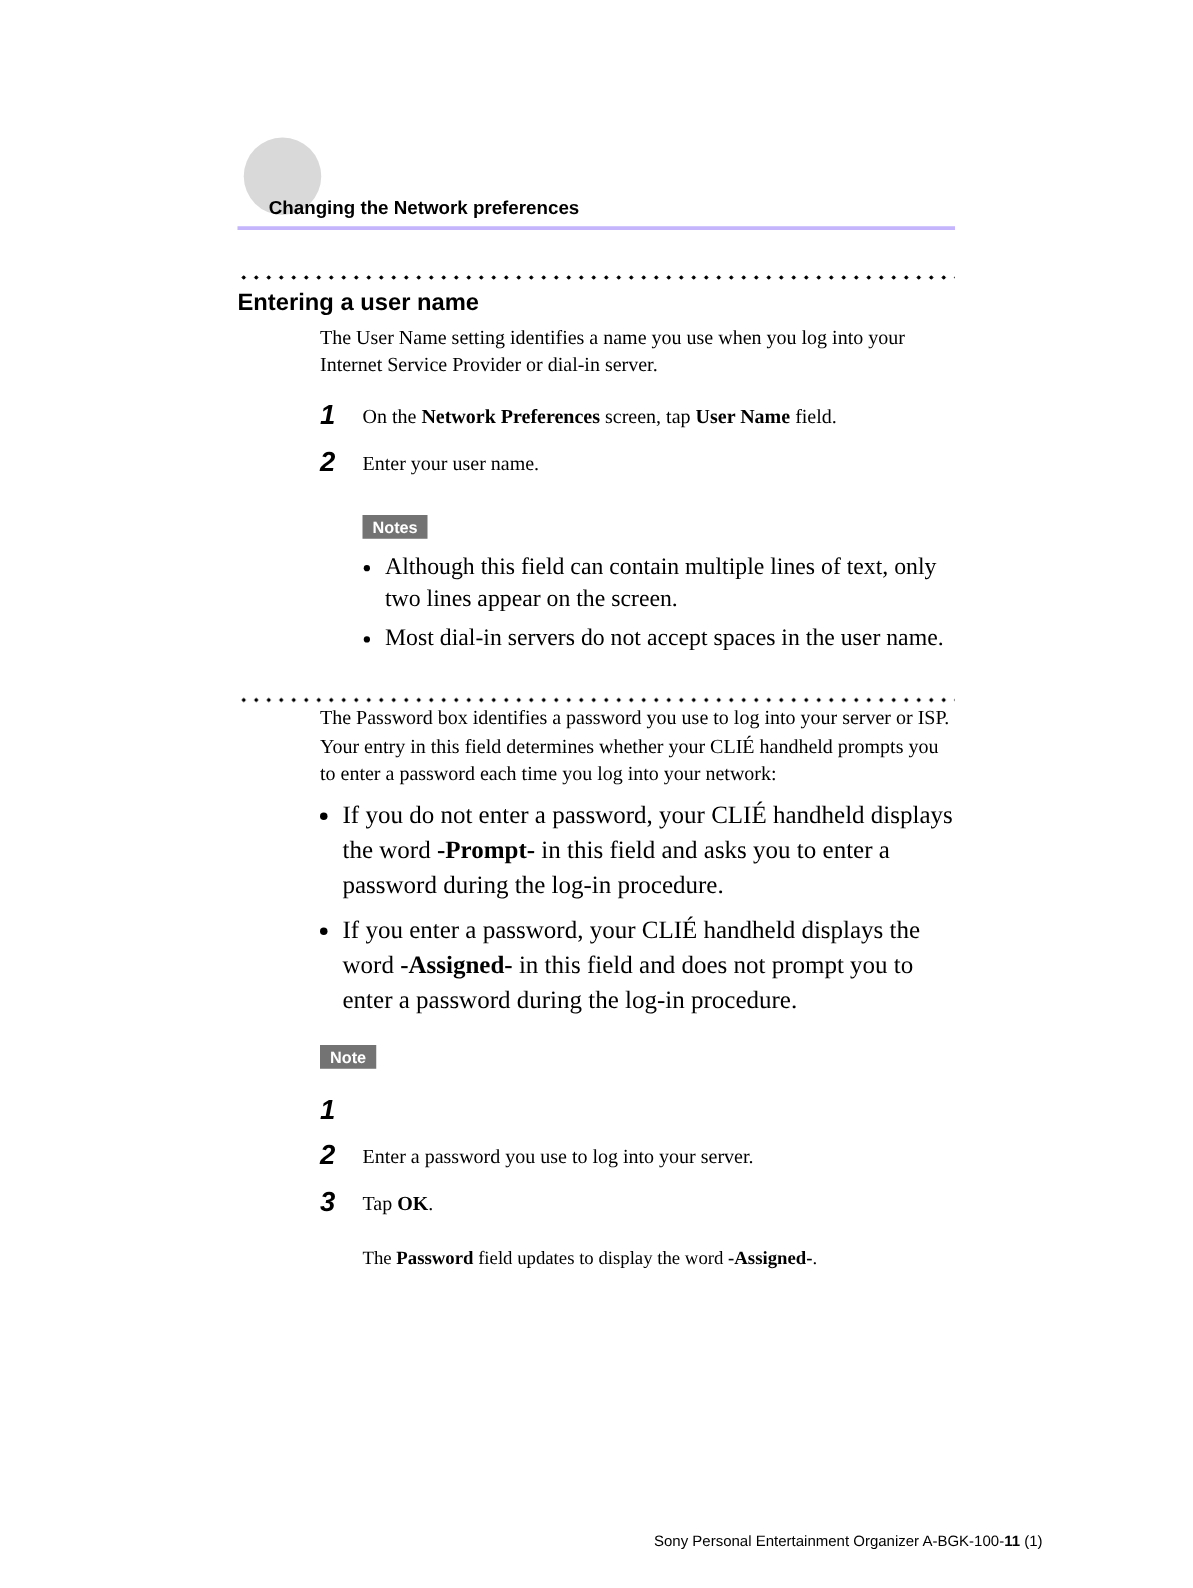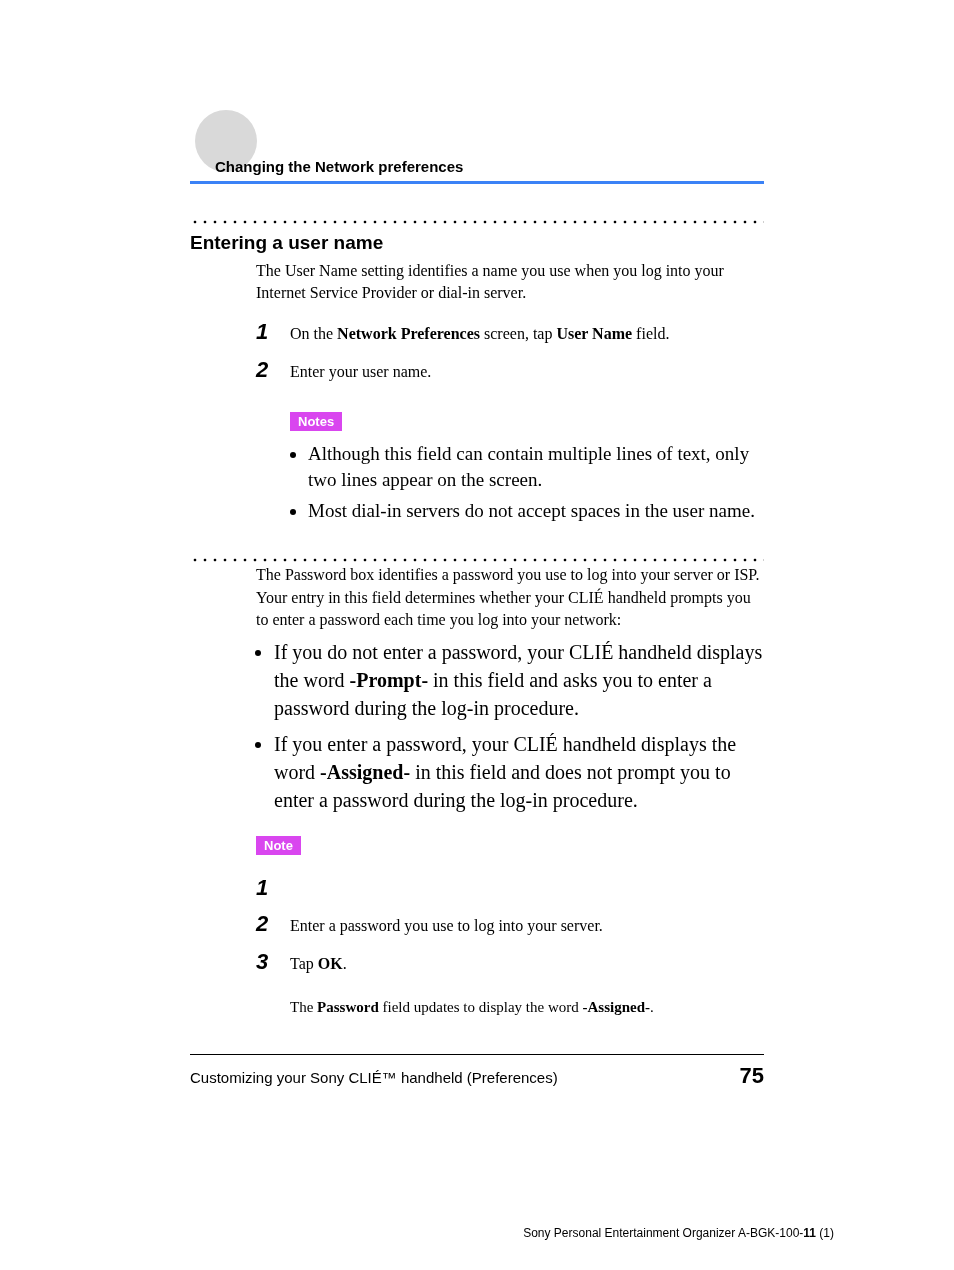--- a/index.html
+++ b/index.html
@@ -29,21 +29,21 @@
     height: 62px;
     background: #d9d9d9;
     border-radius: 50%;
   }
   .header-title {
     position: relative;
     font-family: Arial, Helvetica, sans-serif;
     font-weight: bold;
     font-size: 15px;
     padding: 38px 0 6px 25px;
-    border-bottom: 3px solid #3b82f6;
+    border-bottom: 3px solid #c4b5fd;
   }
   .dotted {
     margin-top: 28px;
     font-size: 16px;
     letter-spacing: 3px;
     color: #000;
     white-space: nowrap;
     overflow: hidden;
     width: 100%;
     height: 12px;
@@ -85,21 +85,21 @@
     font-size: 16px;
     line-height: 1.4;
     padding-top: 2px;
   }
   .step-sub {
     font-size: 15px;
     margin-top: 22px;
   }
   .black-label {
     display: inline-block;
-    background: #d946ef;
+    background: #737373;
     color: #fff;
     font-family: Arial, Helvetica, sans-serif;
     font-weight: bold;
     font-size: 13px;
     padding: 2px 8px;
     margin: 14px 0 6px 0;
   }
   .notes-block {
     margin-left: 100px;
   }
@@ -219,22 +219,18 @@
       <div class="step-num">3</div>
       <div class="step-text">
         <span>Tap </span><b>OK</b><span>.</span>
         <div class="step-sub">
           <span>The </span><b>Password</b><span> field updates to display the word </span><b>-Assigned-</b><span>.</span>
         </div>
       </div>
     </div>
   </div>
 
-  <div class="footer-rule">
-    <div class="footer-left">Customizing your Sony CLIÉ™ handheld (Preferences)</div>
-    <div class="footer-right">75</div>
-  </div>
 
 </div>
 
 <div class="bottom-line">
   <span>Sony Personal Entertainment Organizer  A-BGK-100-</span><b>11</b><span> (1)</span>
 </div>
 
 </body></html>

